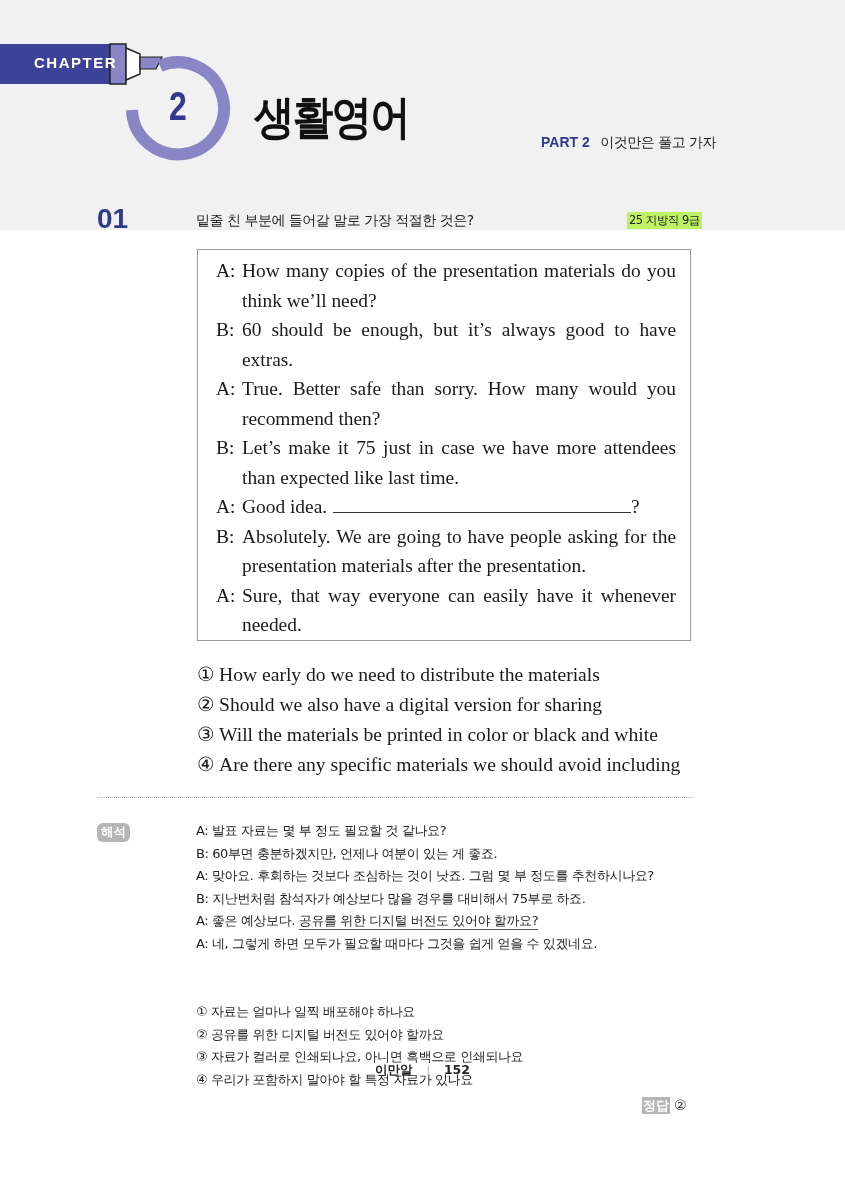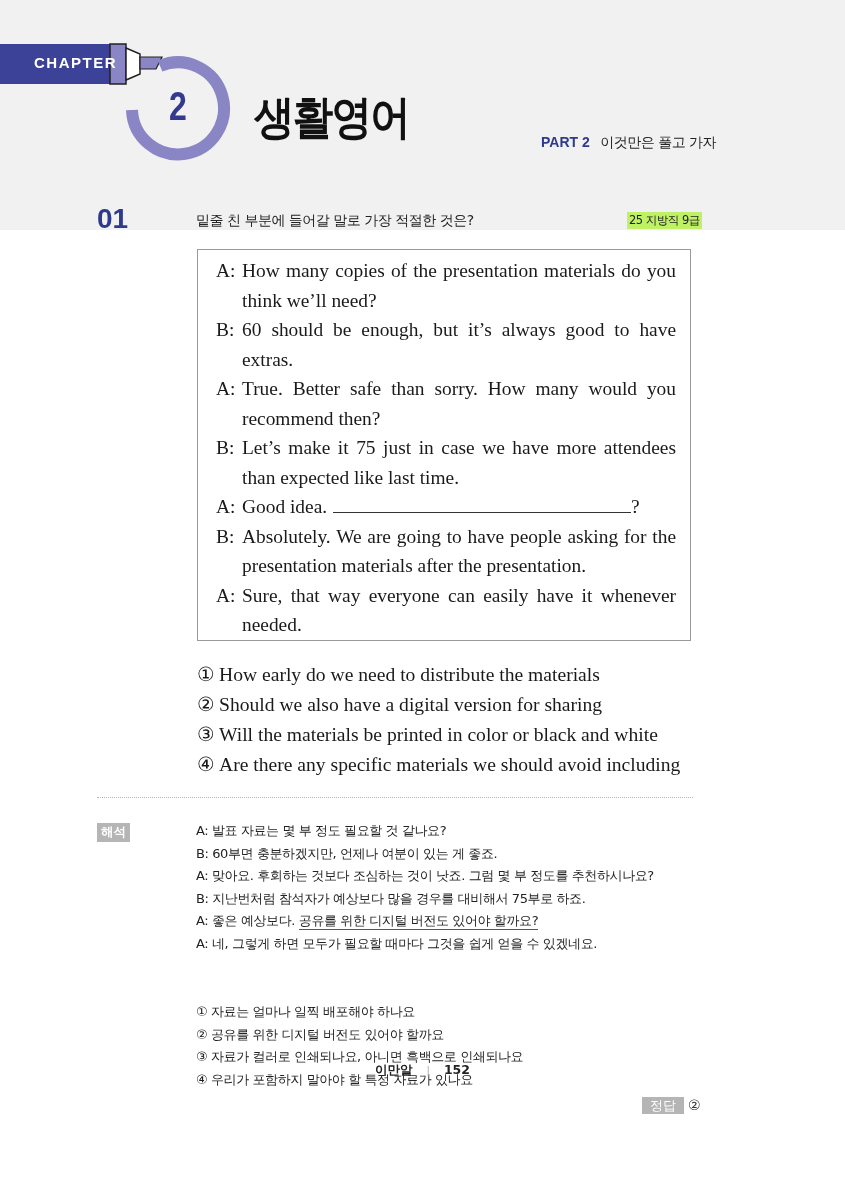--- a/index.html
+++ b/index.html
@@ -59,34 +59,34 @@
     font-size: 19.6px; line-height: 30px; color: #1a1a1a;
   }
   .option { white-space: nowrap; }
   .option-num { display: inline-block; width: 22px; }
 
   .divider {
     position: absolute; left: 97px; top: 797px; width: 596px; border-top: 1.5px dotted #b5b5b5;
   }
   .trans-badge {
     position: absolute; left: 97px; top: 823px; background: #b5b5b5; color: #fff;
-    font-size: 12.5px; padding: 1px 4px; font-weight: bold;
+    font-size: 12.5px; padding: 1px 4px; font-weight: bold; border-radius: 6px;
   }
   .translation {
     position: absolute; left: 196px; top: 820px; font-size: 13px; line-height: 22.6px; color: #222; letter-spacing: -0.4px;
   }
   .translation .line { white-space: nowrap; }
   .underlined { border-bottom: 1px solid #555; padding-bottom: 1px; }
   .trans-options {
     position: absolute; left: 196px; top: 1001px; font-size: 13px; line-height: 22.6px; color: #222; letter-spacing: -0.4px;
   }
   .answer {
     position: absolute; left: 642px; top: 1097px; font-size: 13px; white-space: nowrap;
   }
-  .answer-badge { background: #b5b5b5; color: #fff; padding: 1px 8px; font-weight: normal; }
+  .answer-badge { background: #b5b5b5; color: #fff; padding: 1px 1px; font-weight: bold; }
   .answer-value { margin-left: 4px; font-size: 14px; color: #333; }
   .footer {
     position: absolute; left: 0; top: 1062px; width: 845px; text-align: center; font-size: 12.5px; color: #222;
   }
   .footer .sep { color: #aaa; margin: 0 14px; font-size: 10px; }
   .footer b { font-weight: bold; }
 </style>
 </head>
 <body>
 

